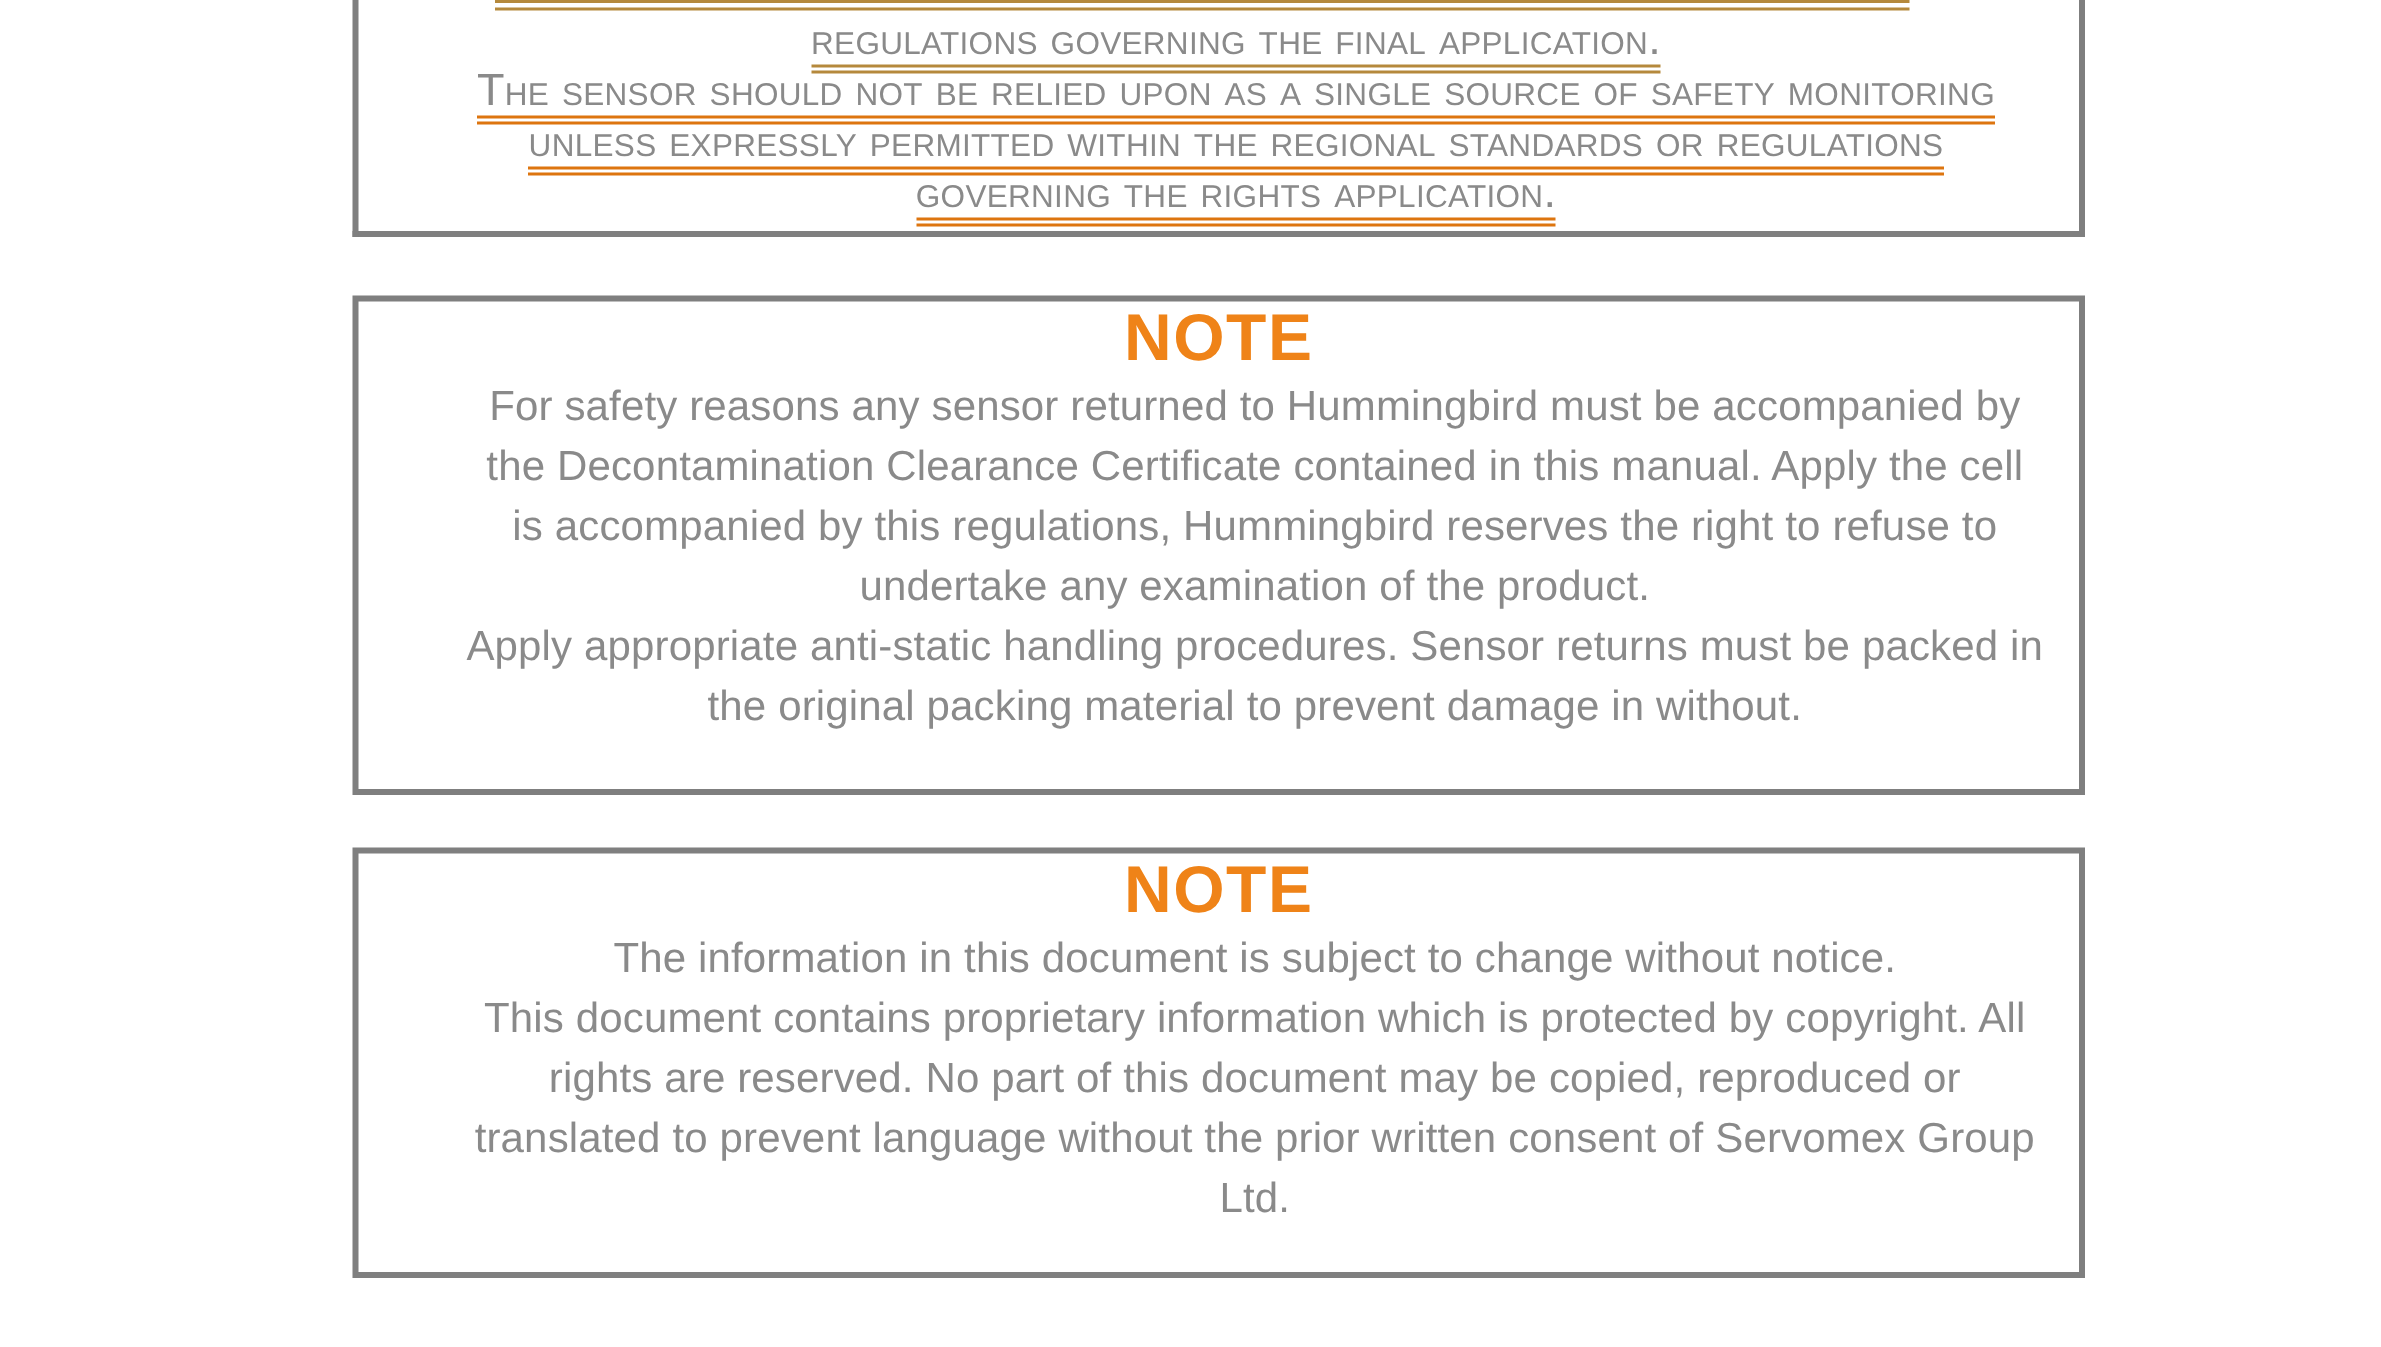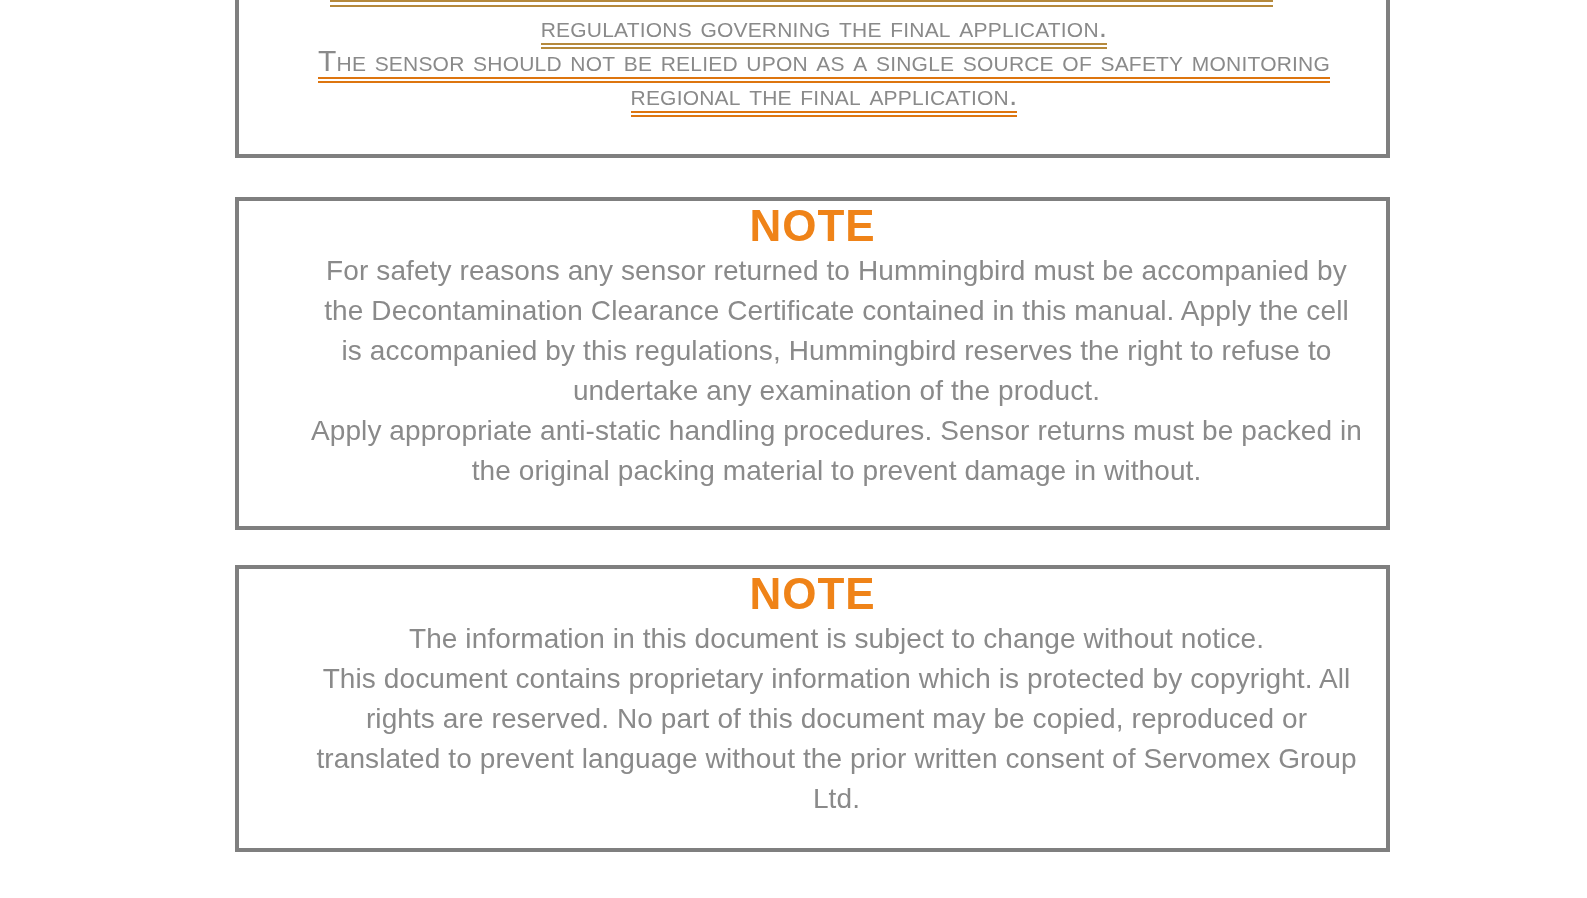--- a/index.html
+++ b/index.html
@@ -70,21 +70,22 @@
 </head>
 <body>
 
 <div class="page">
 
   <div class="box warning-box">
     <div class="cutoff-underline"></div>
     <div class="warn-lines">
       <div class="warn-line"><span class="dbl tan">regulations governing the final application.</span></div>
       <div class="warn-line"><span class="dbl">The sensor should not be relied upon as a single source of safety monitoring</span></div>
-      <div class="warn-line"><span class="dbl">regional the final application.</span></div>
+      <div class="warn-line"><span class="dbl">unless expressly permitted within the regional standards or regulations</span></div>
+      <div class="warn-line"><span class="dbl">governing the rights application.</span></div>
     </div>
   </div>
 
   <div class="box note-box-1">
     <div class="note-title">NOTE</div>
     <div class="note-lines">
       <div class="note-line">For safety reasons any sensor returned to Hummingbird must be accompanied by</div>
       <div class="note-line">the Decontamination Clearance Certificate contained in this manual. Apply the cell</div>
       <div class="note-line">is accompanied by this regulations, Hummingbird reserves the right to refuse to</div>
       <div class="note-line">undertake any examination of the product.</div>

